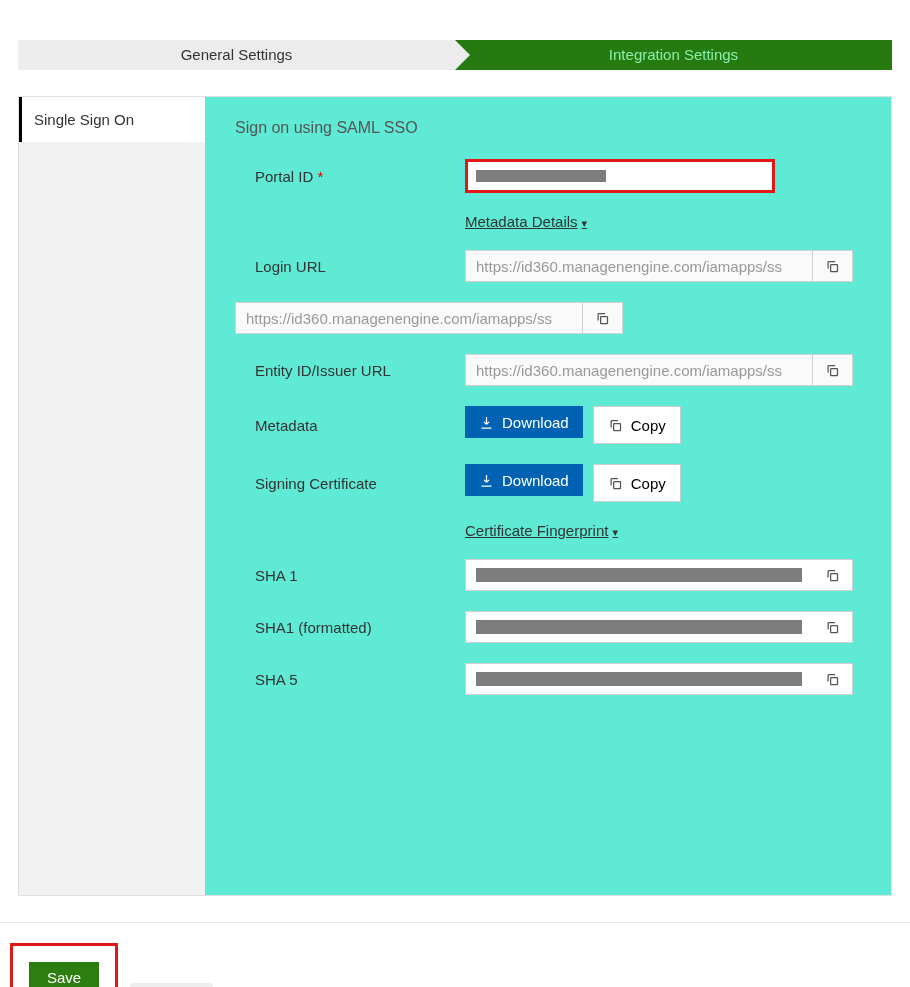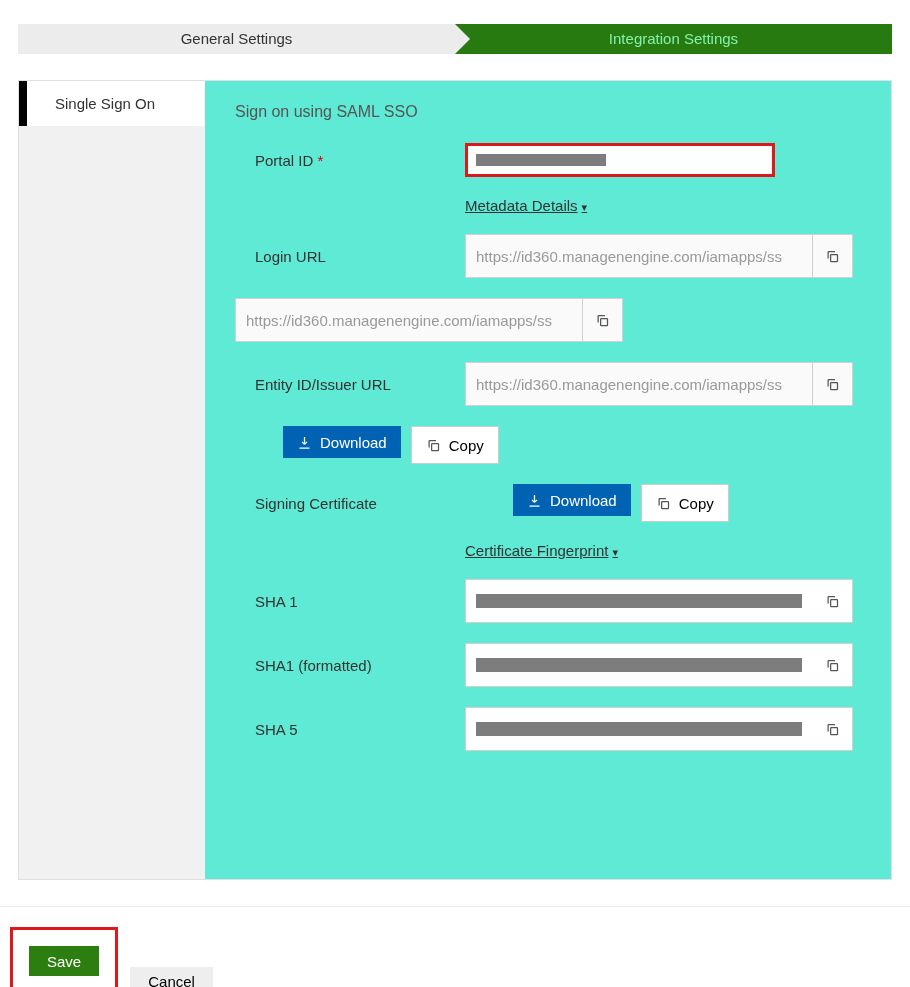--- a/index.html
+++ b/index.html
@@ -7,21 +7,21 @@
     margin: 0;
     font-family: -apple-system, BlinkMacSystemFont, "Segoe UI", Arial, sans-serif;
     font-size: 15px;
     color: #333;
     background: #fff;
     width: 910px;
   }
 
   .tabs {
     display: flex;
-    margin: 24px 18px 0;
+    margin: 40px 18px 0;
   }
   .tab {
     flex: 1;
     height: 30px;
     line-height: 30px;
     text-align: center;
     position: relative;
     font-size: 15px;
   }
   .tab-general {
@@ -48,22 +48,22 @@
     margin: 26px 18px 0;
     display: flex;
     min-height: 800px;
   }
   .sidebar {
     width: 186px;
     background: #f1f1f1;
   }
   .side-item {
     background: #fff;
-    border-left: 8px solid #000000;
-    padding: 14px 28px;
+    border-left: 3px solid #000000;
+    padding: 14px 12px;
     color: #333;
     font-size: 15px;
   }
 
   .main {
     flex: 1;
     padding: 22px 30px;
     background: #5eead4;
   }
   .section-title {
@@ -110,21 +110,21 @@
   }
   .caret {
     font-size: 11px;
   }
 
   .url-box {
     display: flex;
     align-items: center;
     border: 1px solid #d0d0d0;
     background: #fafafa;
-    height: 44px;
+    height: 32px;
     width: 388px;
   }
   .url-text {
     flex: 1;
     color: #999;
     padding: 0 10px;
     overflow: hidden;
     white-space: nowrap;
     font-size: 15px;
   }
@@ -132,21 +132,21 @@
     width: 40px;
     height: 100%;
     border-left: 1px solid #d0d0d0;
     display: flex;
     align-items: center;
     justify-content: center;
     cursor: pointer;
   }
   .copy-btn.noborder { border-left: none; }
 
-  .btn-row { display: flex; gap: 10px; margin-left: 48px; }
+  .btn-row { display: flex; gap: 10px; }
   .btn-primary {
     background: #0062b2;
     color: #fff;
     border: none;
     height: 32px;
     padding: 0 14px;
     display: inline-flex;
     align-items: center;
     gap: 8px;
     font-size: 15px;
@@ -281,20 +281,21 @@
             <svg width="15" height="15" viewBox="0 0 24 24" fill="none" stroke="#555" stroke-width="2">
                 <rect x="9" y="9" width="11" height="11" rx="1"></rect>
                 <path d="M5 15V5a1 1 0 0 1 1-1h10"></path>
               </svg>
           </div>
         </div>
       </div>
     </div>
 
     <div class="row">
+      <div class="row-label">Metadata</div>
       <div class="row-control btn-row">
         <button class="btn-primary">
           <svg width="15" height="15" viewBox="0 0 24 24" fill="none" stroke="#fff" stroke-width="2">
               <path d="M12 3v12m0 0l-4-4m4 4l4-4M4 21h16"></path>
             </svg>
           <span>Download</span>
         </button>
         <button class="btn-outline">
           <svg width="15" height="15" viewBox="0 0 24 24" fill="none" stroke="#555" stroke-width="2">
               <rect x="9" y="9" width="11" height="11" rx="1"></rect>

